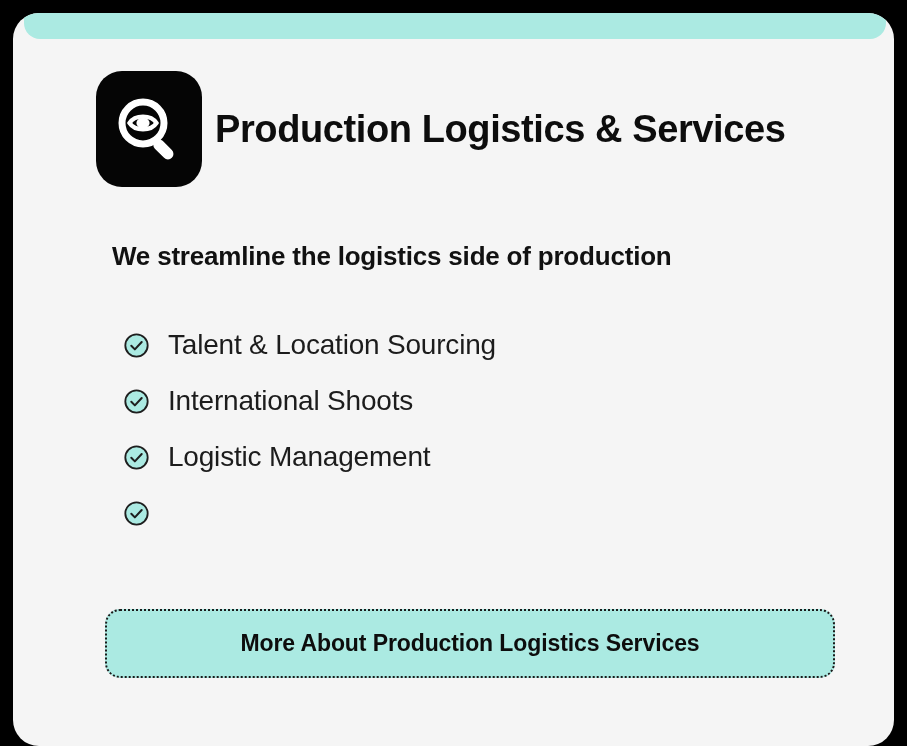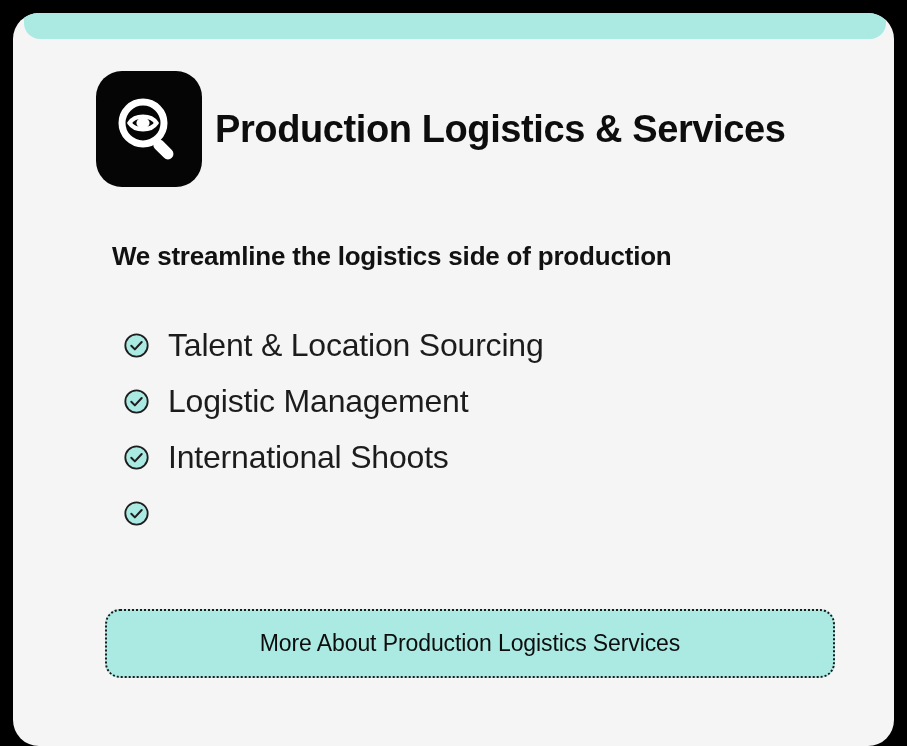--- a/index.html
+++ b/index.html
@@ -111,21 +111,21 @@
     margin-bottom: 12px;
   }
   .check-icon {
     flex: 0 0 auto;
     width: 27px;
     height: 27px;
     display: block;
   }
   .feature-label {
     margin-left: 18px;
-    font-size: 32px;
+    font-size: 28px;
     color: #1c1c1c;
     letter-spacing: -0.2px;
     white-space: nowrap;
     line-height: 1;
   }
 
   
   .cta-button {
     position: absolute;
     left: 92px;
@@ -138,21 +138,21 @@
     box-sizing: border-box;
     display: flex;
     align-items: center;
     justify-content: center;
     cursor: pointer;
     padding: 0;
     font-family: inherit;
   }
   .cta-label {
     font-size: 23px;
-    font-weight: normal;
+    font-weight: bold;
     color: #0d0d0d;
     letter-spacing: -0.1px;
     white-space: nowrap;
   }
 </style>
 </head>
 <body>
 
 <div class="frame">
   <div class="card">
@@ -185,30 +185,30 @@
         </span>
         <span class="feature-label">Talent &amp; Location Sourcing</span>
       </li>
       <li class="feature-item">
         <span>
           <svg class="check-icon" viewBox="0 0 28 28" aria-hidden="true">
             <circle cx="14" cy="14" r="11.6" fill="#abeae2" stroke="#1e1e1e" stroke-width="1.9"></circle>
             <path d="M8.6 14.3 L12.3 18 L19.4 10.4" fill="none" stroke="#1e1e1e" stroke-width="2.1" stroke-linecap="round" stroke-linejoin="round"></path>
           </svg>
         </span>
+        <span class="feature-label">International Shoots</span>
+      </li>
+      <li class="feature-item">
+        <span>
+          <svg class="check-icon" viewBox="0 0 28 28" aria-hidden="true">
+            <circle cx="14" cy="14" r="11.6" fill="#abeae2" stroke="#1e1e1e" stroke-width="1.9"></circle>
+            <path d="M8.6 14.3 L12.3 18 L19.4 10.4" fill="none" stroke="#1e1e1e" stroke-width="2.1" stroke-linecap="round" stroke-linejoin="round"></path>
+          </svg>
+        </span>
         <span class="feature-label">Logistic Management</span>
-      </li>
-      <li class="feature-item">
-        <span>
-          <svg class="check-icon" viewBox="0 0 28 28" aria-hidden="true">
-            <circle cx="14" cy="14" r="11.6" fill="#abeae2" stroke="#1e1e1e" stroke-width="1.9"></circle>
-            <path d="M8.6 14.3 L12.3 18 L19.4 10.4" fill="none" stroke="#1e1e1e" stroke-width="2.1" stroke-linecap="round" stroke-linejoin="round"></path>
-          </svg>
-        </span>
-        <span class="feature-label">International Shoots</span>
       </li>
       <li class="feature-item">
         <span>
           <svg class="check-icon" viewBox="0 0 28 28" aria-hidden="true">
             <circle cx="14" cy="14" r="11.6" fill="#abeae2" stroke="#1e1e1e" stroke-width="1.9"></circle>
             <path d="M8.6 14.3 L12.3 18 L19.4 10.4" fill="none" stroke="#1e1e1e" stroke-width="2.1" stroke-linecap="round" stroke-linejoin="round"></path>
           </svg>
         </span>
       </li>
     </ul>

